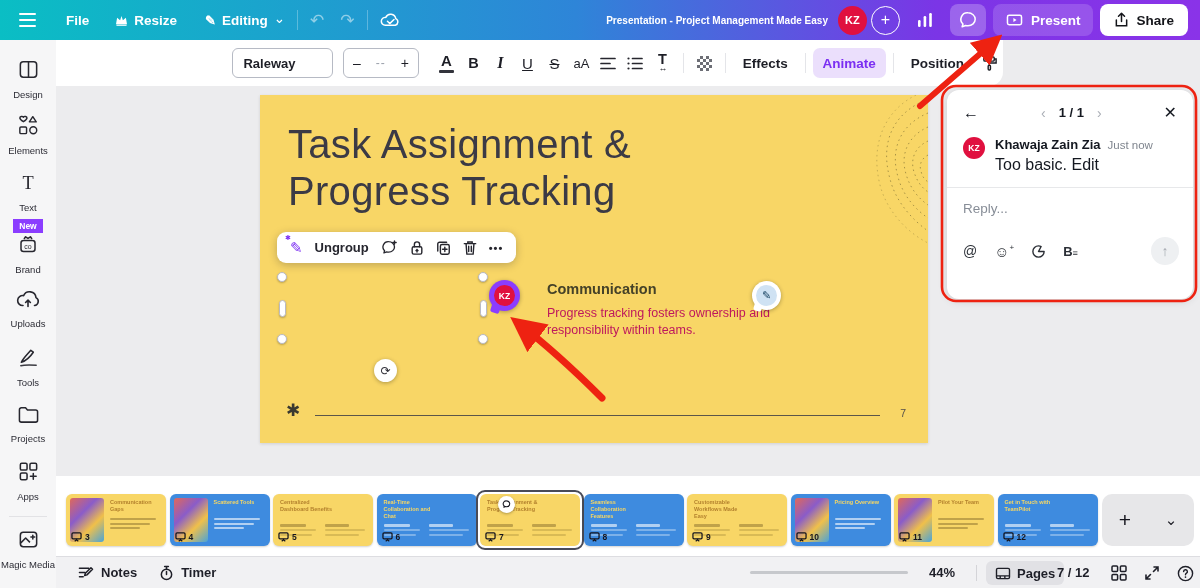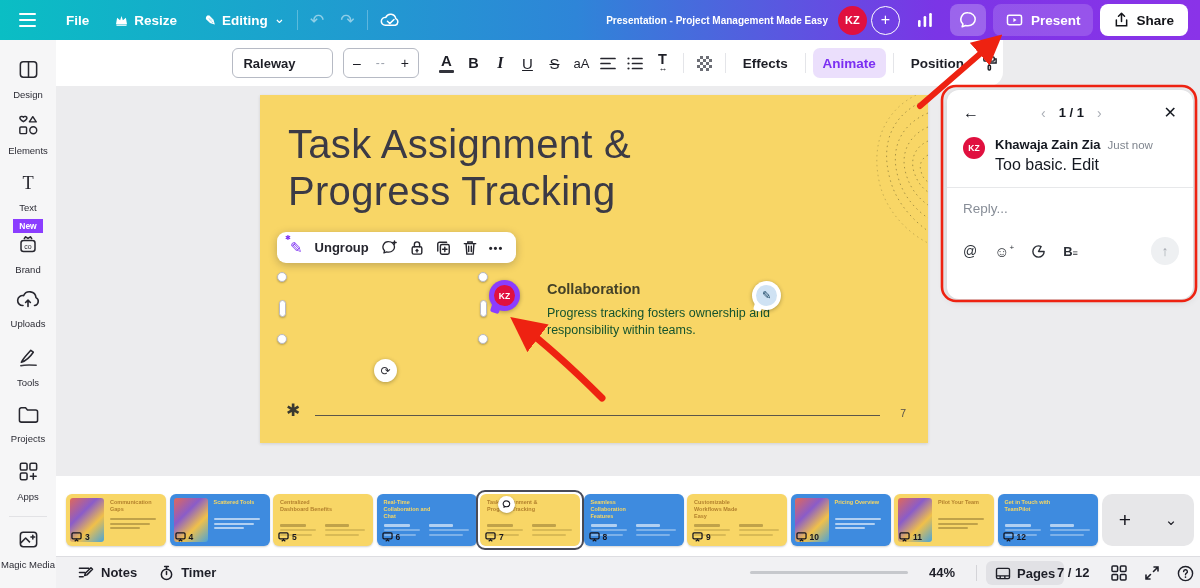--- a/index.html
+++ b/index.html
@@ -67,21 +67,21 @@
   .handle{position:absolute;background:#fff;border:1px solid #b9bac4;box-shadow:0 1px 2px rgba(0,0,0,.25);z-index:7}
   .h-c{width:10px;height:10px;border-radius:50%}
   .h-v{width:7px;height:17px;border-radius:4px}
   .rotate-h{position:absolute;left:114px;top:264px;width:23px;height:23px;border-radius:50%;background:#fff;box-shadow:0 1px 4px rgba(0,0,0,.3);
      display:flex;align-items:center;justify-content:center;font-size:12px;color:#33333b;z-index:7}
   .kz-bubble{position:absolute;left:229px;top:185px;width:31px;height:31px;background:#8b3dff;border-radius:50%;z-index:9;
      display:flex;align-items:center;justify-content:center;box-shadow:0 1px 4px rgba(0,0,0,.3)}
   .kz-bubble:after{content:"";position:absolute;left:2px;bottom:-2px;width:9px;height:9px;background:#8b3dff;border-radius:2px;transform:rotate(18deg)}
   .kz-bubble .in{width:21px;height:21px;border-radius:50%;background:#e0103f;color:#fff;font-size:8.5px;font-weight:700;display:flex;align-items:center;justify-content:center;z-index:2}
   .sec2-head{position:absolute;left:287px;top:186px;font-size:14.5px;font-weight:700;color:#454228}
-  .sec2-body{position:absolute;left:287px;top:210px;width:236px;font-size:12.5px;line-height:1.35;color:#14532d}
+  .sec2-body{position:absolute;left:287px;top:210px;width:236px;font-size:12.5px;line-height:1.35;color:#be185d}
   .edit-bubble{position:absolute;left:492px;top:186px;width:29px;height:29px;background:#fff;border-radius:50%;box-shadow:0 1px 4px rgba(0,0,0,.3);
      display:flex;align-items:center;justify-content:center;z-index:8}
   .edit-bubble:after{content:"";position:absolute;left:2px;bottom:-1px;width:8px;height:8px;background:#fff;border-radius:2px;transform:rotate(18deg)}
   .edit-bubble .in{width:21px;height:21px;border-radius:50%;background:#cfe2f3;display:flex;align-items:center;justify-content:center;font-size:11px;color:#1d4866;z-index:2}
   .slide-footer-ast{position:absolute;left:26px;top:305px;font-size:17px;color:#3a3930}
   .slide-footer-line{position:absolute;left:55px;top:320px;width:565px;height:1.3px;background:#5b564a}
   .slide-footer-num{position:absolute;right:22px;top:312px;font-size:10.5px;color:#55504a}
 
   
   .cpanel{position:absolute;left:947px;top:90px;width:246px;height:209px;background:#fff;border-radius:12px;box-shadow:0 2px 10px rgba(0,0,0,.14);z-index:25;color:#141820}
@@ -374,21 +374,21 @@
     <div class="handle h-c" style="left:17px;top:239px"></div>
     <div class="handle h-c" style="left:218px;top:239px"></div>
     <div class="handle h-v" style="left:19px;top:205px"></div>
     <div class="handle h-v" style="left:220px;top:205px"></div>
     <div class="rotate-h">⟳</div>
 
     <div class="kz-bubble">
         <span class="in">KZ</span>
       </div>
 
-    <div class="sec2-head">Collaboration</div>
+    <div class="sec2-head">Communication</div>
     <div class="sec2-body">Progress tracking fosters ownership and responsibility within teams.</div>
 
     <div class="edit-bubble">
         <span class="in">✎</span>
       </div>
 
     <div class="slide-footer-ast">✱</div>
     <div class="slide-footer-line"></div>
     <div class="slide-footer-num">7</div>
   </div>

